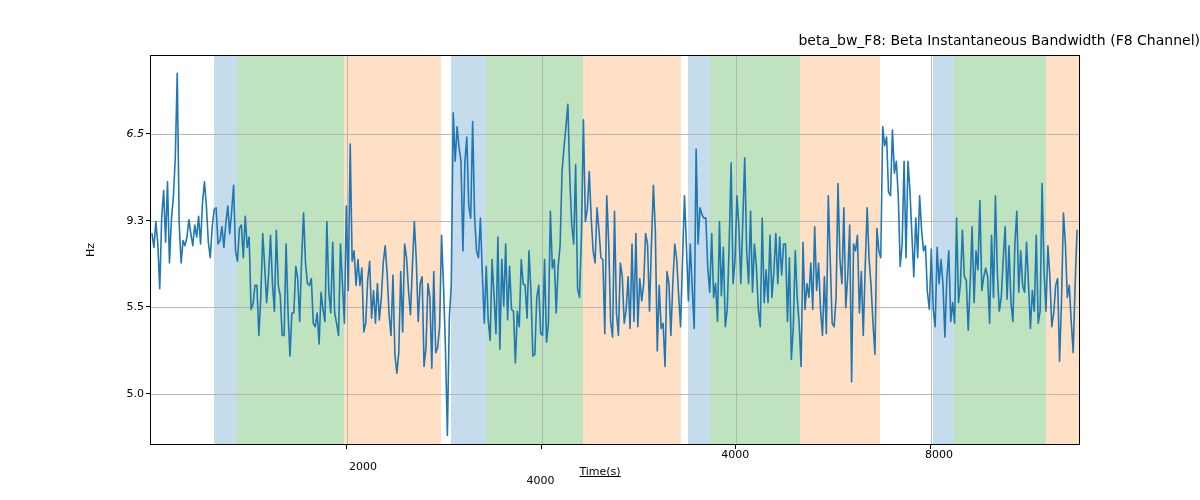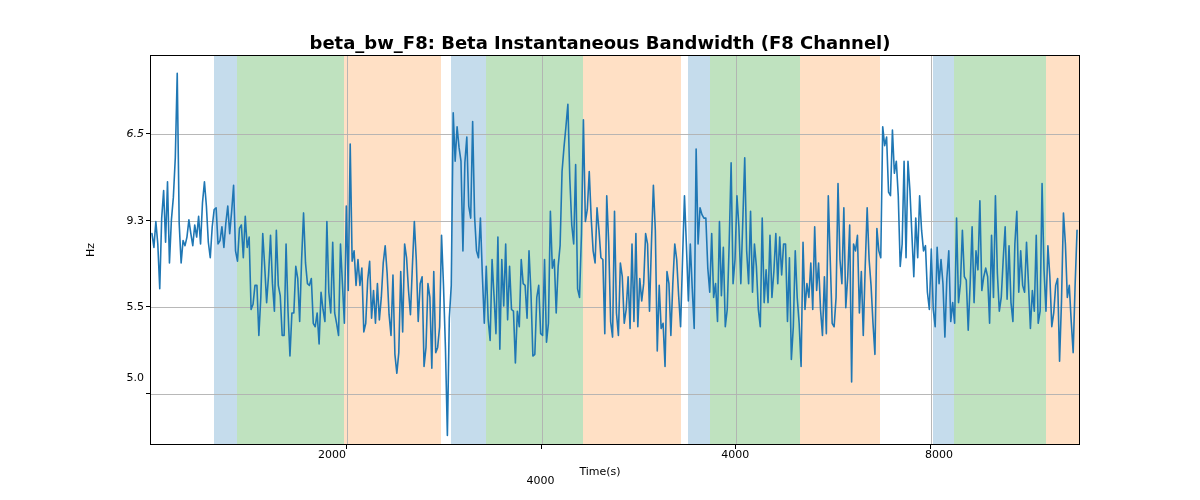--- a/index.html
+++ b/index.html
@@ -24,31 +24,31 @@
     top: 55px;     
     width: 930px;  
     height: 390px; 
     border: 1px solid #000000;
     box-sizing: border-box;
     overflow: hidden;
   }
   .title {
     position: absolute;
     width: 100%;
-    text-align: center;
+    text-align: right;
     top: 32px;
-    font-size: 18px;
-    font-weight: bold;
+    font-size: 14px;
   }
   .xlabel {
     position: absolute;
     width: 100%;
     text-align: center;
     top: 465px;
     font-size: 11px;
+    text-decoration: underline;
   }
   .ylabel {
     position: absolute;
     left: 90px;
     top: 250px;
     font-size: 11px;
     transform: translate(-50%, -50%) rotate(-90deg);
     transform-origin: center;
   }
   .tick-x {
@@ -145,29 +145,29 @@
       <div class="grid-h" style="top: 78px;"></div>
       <div class="grid-v" style="left: 195.738px;"></div>
       <div class="grid-v" style="left: 390.503px;"></div>
       <div class="grid-v" style="left: 585.267px;"></div>
       <div class="grid-v" style="left: 780.031px;"></div>
       <svg class="line" preserveAspectRatio="none" viewBox="0 0 930 390">
       <path id="series-path" d="M0.97 178.53 L2.92 192.40 L4.87 166.40 L6.82 188.93 L8.76 234.00 L10.71 162.93 L12.66 135.20 L14.61 187.20 L16.55 126.53 L18.50 208.00 L20.45 164.67 L22.40 142.13 L24.35 102.27 L26.29 17.33 L28.24 168.13 L30.19 208.00 L32.14 185.47 L34.08 190.67 L36.03 182.00 L37.98 164.67 L39.93 178.53 L41.87 190.67 L43.82 169.87 L45.77 182.00 L47.72 161.20 L49.66 188.93 L51.61 147.33 L53.56 126.53 L55.51 150.80 L57.46 187.20 L59.40 202.80 L61.35 171.60 L63.30 154.27 L65.25 152.53 L67.19 188.93 L69.14 185.47 L71.09 171.60 L73.04 192.40 L74.98 168.13 L76.93 150.80 L78.88 178.53 L80.83 156.00 L82.77 130.00 L84.72 195.87 L86.67 206.27 L88.62 173.33 L90.57 169.87 L92.51 202.80 L94.46 161.20 L96.41 192.40 L98.36 182.00 L100.30 254.80 L102.25 249.60 L104.20 230.53 L106.15 230.53 L108.09 280.80 L110.04 242.67 L111.99 178.53 L113.94 211.47 L115.88 247.87 L117.83 220.13 L119.78 180.27 L121.73 228.80 L123.68 256.53 L125.62 175.07 L127.57 230.53 L129.52 240.93 L131.47 280.80 L133.41 280.80 L135.36 188.93 L137.31 256.53 L139.26 301.60 L141.20 258.27 L143.15 258.27 L145.10 211.47 L147.05 223.60 L148.99 266.93 L150.94 204.53 L152.89 157.73 L154.84 208.00 L156.79 228.80 L158.73 230.53 L160.68 223.60 L162.63 268.67 L164.58 272.13 L166.52 258.27 L168.47 289.47 L170.42 237.47 L172.37 254.80 L174.31 266.93 L176.26 166.40 L178.21 237.47 L180.16 258.27 L182.10 187.20 L184.05 258.27 L186.00 268.67 L187.95 280.80 L189.90 188.93 L191.84 228.80 L193.79 268.67 L195.74 150.80 L197.69 235.73 L199.63 88.40 L201.58 206.27 L203.53 195.87 L205.48 230.53 L207.42 204.53 L209.37 230.53 L211.32 213.20 L213.27 277.33 L215.21 268.67 L217.16 225.33 L219.11 206.27 L221.06 263.47 L223.01 235.73 L224.95 268.67 L226.90 228.80 L228.85 265.20 L230.80 242.67 L232.74 208.00 L234.69 190.67 L236.64 218.40 L238.59 260.00 L240.53 280.80 L242.48 220.13 L244.43 299.87 L246.38 318.93 L248.32 298.13 L250.27 216.67 L252.22 277.33 L254.17 188.93 L256.12 202.80 L258.06 235.73 L260.01 260.00 L261.96 211.47 L263.91 166.40 L265.85 204.53 L267.80 266.93 L269.75 228.80 L271.70 221.87 L273.64 312.00 L275.59 292.93 L277.54 228.80 L279.49 242.67 L281.43 313.73 L283.38 216.67 L285.33 298.13 L287.28 292.93 L289.23 272.13 L291.17 180.27 L293.12 230.53 L295.07 292.93 L297.02 381.33 L298.96 263.47 L300.91 230.53 L302.86 57.20 L304.81 105.73 L306.75 71.07 L308.70 91.87 L310.65 105.73 L312.60 195.87 L314.54 107.47 L316.49 81.47 L318.44 150.80 L320.39 162.93 L322.34 65.87 L324.28 161.20 L326.23 195.87 L328.18 202.80 L330.13 162.93 L332.07 220.13 L334.02 268.67 L335.97 211.47 L337.92 265.20 L339.86 286.00 L341.81 204.53 L343.76 240.93 L345.71 279.07 L347.65 182.00 L349.60 294.67 L351.55 204.53 L353.50 251.33 L355.45 188.93 L357.39 265.20 L359.34 211.47 L361.29 254.80 L363.24 256.53 L365.18 308.53 L367.13 256.53 L369.08 272.13 L371.03 204.53 L372.97 228.80 L374.92 230.53 L376.87 263.47 L378.82 195.87 L380.76 237.47 L382.71 301.60 L384.66 299.87 L386.61 242.67 L388.55 230.53 L390.50 279.07 L392.45 280.80 L394.40 204.53 L396.35 287.73 L398.29 268.67 L400.24 156.00 L402.19 213.20 L404.14 204.53 L406.08 258.27 L408.03 211.47 L409.98 190.67 L411.93 116.13 L413.87 91.87 L415.82 71.07 L417.77 48.53 L419.72 123.07 L421.66 169.87 L423.61 188.93 L425.56 109.20 L427.51 234.00 L429.46 242.67 L431.40 178.53 L433.35 64.13 L435.30 166.40 L437.25 154.27 L439.19 116.13 L441.14 162.93 L443.09 195.87 L445.04 208.00 L446.98 152.53 L448.93 175.07 L450.88 202.80 L452.83 204.53 L454.77 279.07 L456.72 140.40 L458.67 187.20 L460.62 266.93 L462.57 282.53 L464.51 156.00 L466.46 258.27 L468.41 280.80 L470.36 208.00 L472.30 221.87 L474.25 268.67 L476.20 254.80 L478.15 221.87 L480.09 273.87 L482.04 188.93 L483.99 266.93 L485.94 178.53 L487.88 272.13 L489.83 223.60 L491.78 246.13 L493.73 228.80 L495.68 178.53 L497.62 188.93 L499.57 256.53 L501.52 188.93 L503.47 130.00 L505.41 175.07 L507.36 296.40 L509.31 230.53 L511.26 273.87 L513.20 268.67 L515.15 312.00 L517.10 216.67 L519.05 228.80 L520.99 280.80 L522.94 228.80 L524.89 188.93 L526.84 204.53 L528.79 240.93 L530.73 272.13 L532.68 204.53 L534.63 140.40 L536.58 190.67 L538.52 246.13 L540.47 188.93 L542.42 234.00 L544.37 273.87 L546.31 93.60 L548.26 188.93 L550.21 152.53 L552.16 159.47 L554.10 162.93 L556.05 162.93 L558.00 213.20 L559.95 237.47 L561.90 178.53 L563.84 242.67 L565.79 228.80 L567.74 266.93 L569.69 166.40 L571.63 240.93 L573.58 192.40 L575.53 272.13 L577.48 254.80 L579.42 188.93 L581.37 107.47 L583.32 228.80 L585.27 204.53 L587.21 140.40 L589.16 171.60 L591.11 228.80 L593.06 166.40 L595.01 102.27 L596.95 195.87 L598.90 228.80 L600.85 156.00 L602.80 237.47 L604.74 188.93 L606.69 211.47 L608.64 254.80 L610.59 272.13 L612.53 162.93 L614.48 247.87 L616.43 214.93 L618.38 247.87 L620.32 180.27 L622.27 242.67 L624.22 216.67 L626.17 178.53 L628.12 228.80 L630.06 182.00 L632.01 220.13 L633.96 188.93 L635.91 188.93 L637.85 266.93 L639.80 202.80 L641.75 305.07 L643.70 272.13 L645.64 195.87 L647.59 242.67 L649.54 268.67 L651.49 312.00 L653.43 187.20 L655.38 254.80 L657.33 228.80 L659.28 242.67 L661.23 208.00 L663.17 254.80 L665.12 171.60 L667.07 235.73 L669.02 208.00 L670.96 254.80 L672.91 280.80 L674.86 221.87 L676.81 279.07 L678.75 140.40 L680.70 204.53 L682.65 268.67 L684.60 272.13 L686.54 242.67 L688.49 128.27 L690.44 204.53 L692.39 228.80 L694.34 152.53 L696.28 253.07 L698.23 221.87 L700.18 169.87 L702.13 327.60 L704.07 188.93 L706.02 195.87 L707.97 180.27 L709.92 258.27 L711.86 216.67 L713.81 280.80 L715.76 211.47 L717.71 152.53 L719.65 204.53 L721.60 230.53 L723.55 268.67 L725.50 299.87 L727.45 173.33 L729.39 195.87 L731.34 202.80 L733.29 71.07 L735.24 90.13 L737.18 81.47 L739.13 136.93 L741.08 140.40 L743.03 74.53 L744.97 117.87 L746.92 105.73 L748.87 140.40 L750.82 211.47 L752.76 188.93 L754.71 105.73 L756.66 202.80 L758.61 105.73 L760.55 135.20 L762.50 178.53 L764.45 221.87 L766.40 162.93 L768.35 202.80 L770.29 140.40 L772.24 175.07 L774.19 195.87 L776.14 190.67 L778.08 237.47 L780.03 254.80 L781.98 194.13 L783.93 254.80 L785.87 272.13 L787.82 192.40 L789.77 228.80 L791.72 204.53 L793.66 228.80 L795.61 282.53 L797.56 223.60 L799.51 195.87 L801.46 266.93 L803.40 247.87 L805.35 268.67 L807.30 162.93 L809.25 247.87 L811.19 228.80 L813.14 175.07 L815.09 221.87 L817.04 225.33 L818.98 275.60 L820.93 228.80 L822.88 171.60 L824.83 247.87 L826.77 195.87 L828.72 214.93 L830.67 145.60 L832.62 235.73 L834.57 221.87 L836.51 213.20 L838.46 221.87 L840.41 268.67 L842.36 180.27 L844.30 242.67 L846.25 140.40 L848.20 218.40 L850.15 256.53 L852.09 242.67 L854.04 204.53 L855.99 171.60 L857.94 244.40 L859.88 190.67 L861.83 247.87 L863.78 266.93 L865.73 188.93 L867.68 156.00 L869.62 237.47 L871.57 195.87 L873.52 230.53 L875.47 237.47 L877.41 187.20 L879.36 228.80 L881.31 273.87 L883.26 235.73 L885.20 256.53 L887.15 180.27 L889.10 268.67 L891.05 256.53 L892.99 128.27 L894.94 214.93 L896.89 256.53 L898.84 190.67 L900.79 221.87 L902.73 272.13 L904.68 258.27 L906.63 230.53 L908.58 223.60 L910.52 306.80 L912.47 246.13 L914.42 157.73 L916.37 188.93 L918.31 242.67 L920.26 230.53 L922.21 266.93 L924.16 298.13 L926.10 230.53 L928.05 175.07 "></path>
     </svg>
     </div>
 
-<div class="tick-y" style="top: 377px;">5.0</div>
+<div class="tick-y" style="top: 393px;">5.0</div>
     <div class="tick-mark-y" style="top: 393px;"></div>
     <div class="tick-y" style="top: 306.333px;">5.5</div>
     <div class="tick-mark-y" style="top: 306.333px;"></div>
     <div class="tick-y" style="top: 219.667px;">9.3</div>
     <div class="tick-mark-y" style="top: 219.667px;"></div>
     <div class="tick-y" style="top: 133px; font-style: italic;">6.5</div>
     <div class="tick-mark-y" style="top: 133px;"></div>
-    <div class="tick-x" style="left: 332px;">2000</div>
+    <div class="tick-x" style="left: 363px; margin-top: 12px;">2000</div>
     <div class="tick-mark-x" style="left: 345.738px;"></div>
     <div class="tick-x" style="left: 540.503px; margin-top: 26px;">4000</div>
     <div class="tick-mark-x" style="left: 540.503px;"></div>
     <div class="tick-x" style="left: 735.267px;">4000</div>
     <div class="tick-mark-x" style="left: 735.267px;"></div>
     <div class="tick-x" style="left: 939px;">8000</div>
     <div class="tick-mark-x" style="left: 930.031px;"></div>
   </div>
 
 </body></html>

